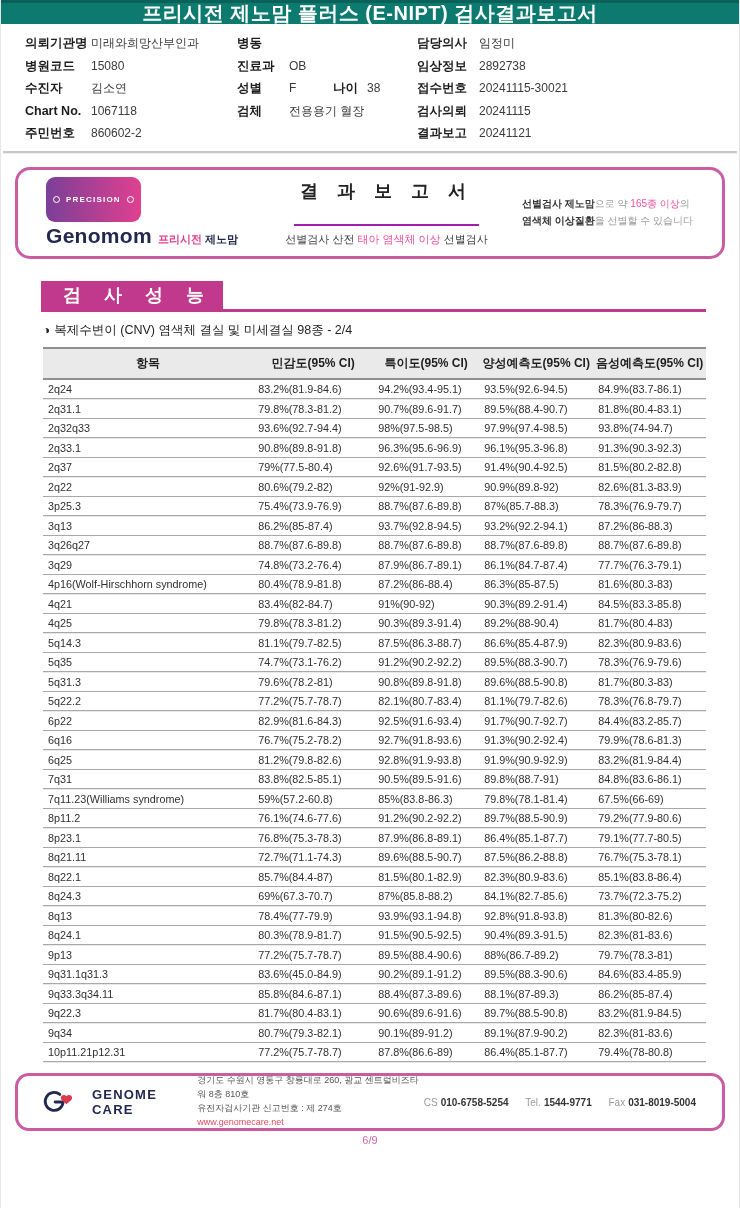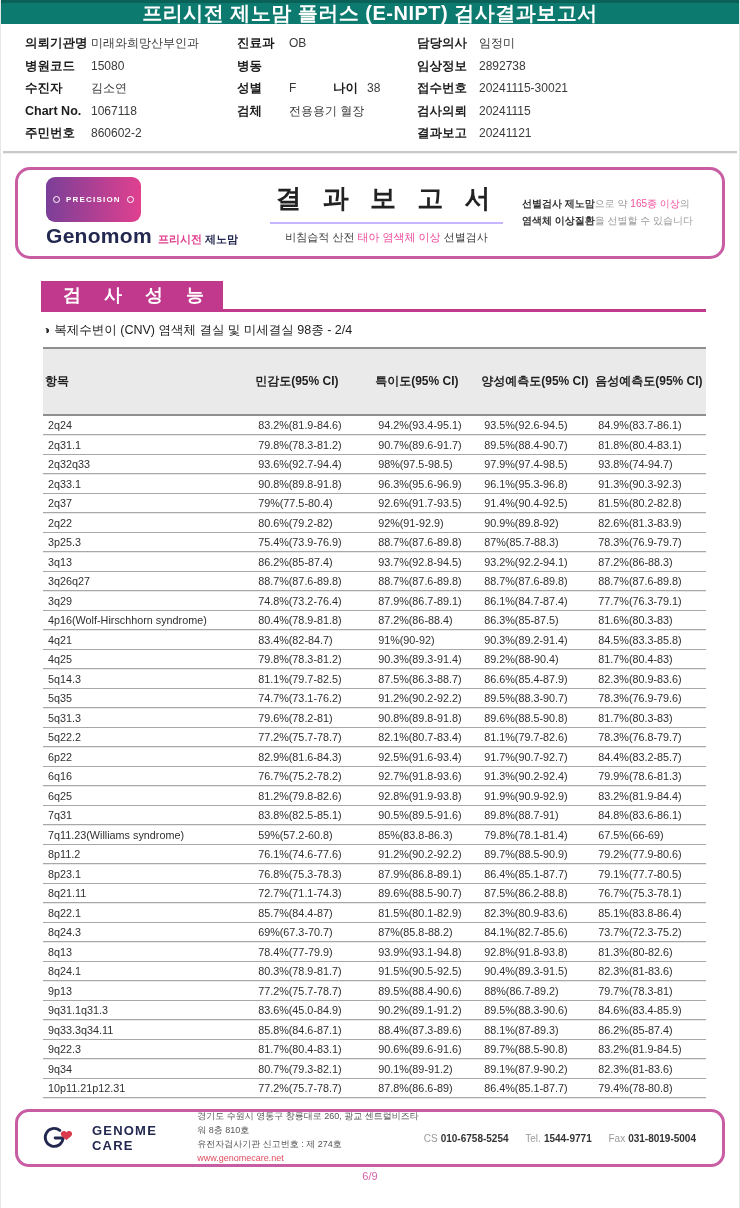--- a/index.html
+++ b/index.html
@@ -32,40 +32,40 @@
   .precision-pill { display:inline-flex; align-items:center; gap:6px;
                     background:linear-gradient(90deg,#7b3f98,#e0408f);
                     border-radius:9px; padding:18px 7px; color:#fff; font-size:8px;
                     font-weight:800; letter-spacing:1.2px; }
   .precision-pill::before, .precision-pill::after { content:""; width:5px; height:5px;
                     border:1.5px solid #fff; border-radius:50%; }
   .brand-word { margin-top:2px; font-size:21px; font-weight:800; color:#232850; letter-spacing:.3px; }
   .brand-kr { font-size:11px; font-weight:800; margin-left:6px; letter-spacing:0; }
   .brand-kr .pink { color:#E0408F; } .brand-kr .navy { color:#232850; }
   .brand-center { flex:1; text-align:center; }
-  .report-title { display:inline-block; font-size:26px; font-weight:900; color:#222;
-                  letter-spacing:7px; border-bottom:2px solid #c4b5fd; padding:0 6px 6px; }
+  .report-title { display:inline-block; font-size:18px; font-weight:900; color:#222;
+                  letter-spacing:7px; border-bottom:2px solid #a21caf; padding:0 6px 21px; }
   .report-sub { margin-top:6px; font-size:11px; color:#3d3d3d; }
   .report-sub .pink { color:#EF4F9E; }
   .brand-right { width:178px; font-size:10px; line-height:1.65; color:#9a9a9a; }
   .brand-right b { color:#333; } .brand-right .pink { color:#F0509E; }
 
   
   .section-header { margin:22px 0 0 40px; width:665px; border-bottom:3px solid #C0398D; line-height:0; }
   .section-title { display:inline-block; background:#C0398D; color:#fff; font-size:18px;
                    font-weight:800; letter-spacing:9px; line-height:1; padding:5px 10px 5px 22px; }
   .table-caption { margin:10px 0 0 42px; font-size:12.5px; color:#222; }
   .table-caption .moon { font-size:12px; margin-right:4px; }
 
   
   table.perf { margin:8px 0 0 42px; width:663px; border-collapse:collapse; table-layout:fixed; }
   .perf col.c1{width:31.7%} .perf col.c2{width:18.1%} .perf col.c3{width:16%}
   .perf col.c4{width:17.2%} .perf col.c5{width:17%}
   .perf th { background:#EAEAEA; border-top:2px solid #8f8f8f; border-bottom:2px solid #8f8f8f;
-             font-size:12px; font-weight:800; color:#1e1e1e; padding:24px 2px; text-align:left; }
+             font-size:12px; font-weight:800; color:#1e1e1e; padding:6px 2px; text-align:center; }
   .perf td { font-size:10.8px; color:#2f2f2f; padding:3.5px 2px 3px 5px; text-align:left;
              border-bottom:1px solid #a8a8a8; box-shadow:0 1px 0 #e9e9e9; white-space:nowrap; }
 
   
   .footer-box { margin:11px 14px 0; height:58px; border:3px solid #C85DA4; border-radius:14px;
                 display:flex; align-items:center; padding:0 26px 0 22px; }
   .gc-logo { display:flex; align-items:center; gap:18px; width:190px; }
   .gc-name { font-size:13px; font-weight:800; color:#232850; letter-spacing:1.2px; }
   .gc-addr { font-size:9px; color:#555; line-height:1.55; }
   .gc-addr .web { color:#E34B5F; }
@@ -101,26 +101,26 @@
         <span class="flabel">Chart No.</span>
         <span class="fvalue">1067118</span>
       </div>
       <div class="field">
         <span class="flabel">주민번호</span>
         <span class="fvalue">860602-2</span>
       </div>
     </div>
     <div class="pi-col pi-col2">
       <div class="field">
+        <span class="flabel">병동</span>
+        <span class="fvalue"></span>
+      </div>
+      <div class="field">
         <span class="flabel">진료과</span>
         <span class="fvalue">OB</span>
-      </div>
-      <div class="field">
-        <span class="flabel">병동</span>
-        <span class="fvalue"></span>
       </div>
       <div class="field inline-pair">
         <span class="flabel">성별</span>
         <span class="fvalue short">F</span>
         <span class="flabel mid">나이</span>
         <span class="fvalue">38</span>
       </div>
       <div class="field">
         <span class="flabel">검체</span>
         <span class="fvalue">전용용기 혈장</span>
@@ -154,21 +154,21 @@
 
   <section class="brand-box">
     <div class="brand-left">
       <span class="precision-pill">
           <span>PRECISION</span>
         </span>
       <div class="brand-word"><span>Genomom</span><span class="brand-kr"><span class="pink">프리시전</span> <span class="navy">제노맘</span></span></div>
     </div>
     <div class="brand-center">
       <div class="report-title">결 과 보 고 서</div>
-      <div class="report-sub"><span>비침습적 산전 </span><span class="pink">태아 염색체 이상</span><span> 선별검사</span></div>
+      <div class="report-sub"><span>선별검사 산전 </span><span class="pink">태아 염색체 이상</span><span> 선별검사</span></div>
     </div>
     <div class="brand-right">
       <b>선별검사 제노맘</b><span>으로 약 </span><span class="pink">165종 이상</span><span>의</span><br>
       <b>염색체 이상질환</b><span>을 선별할 수 있습니다</span>
     </div>
   </section>
 
   <div class="section-header">
     <span class="section-title">검 사 성 능</span>
   </div>

